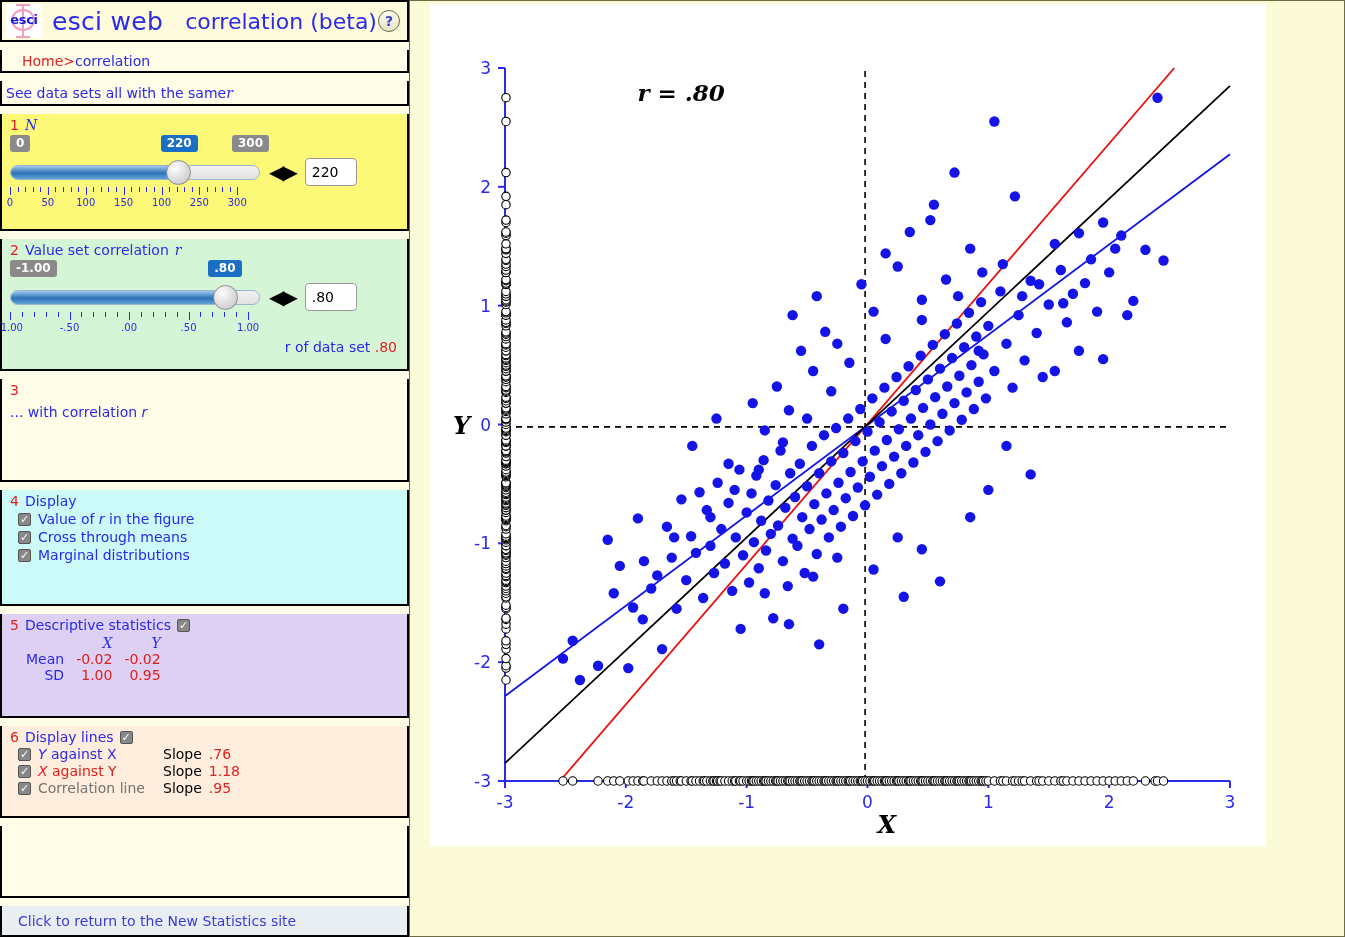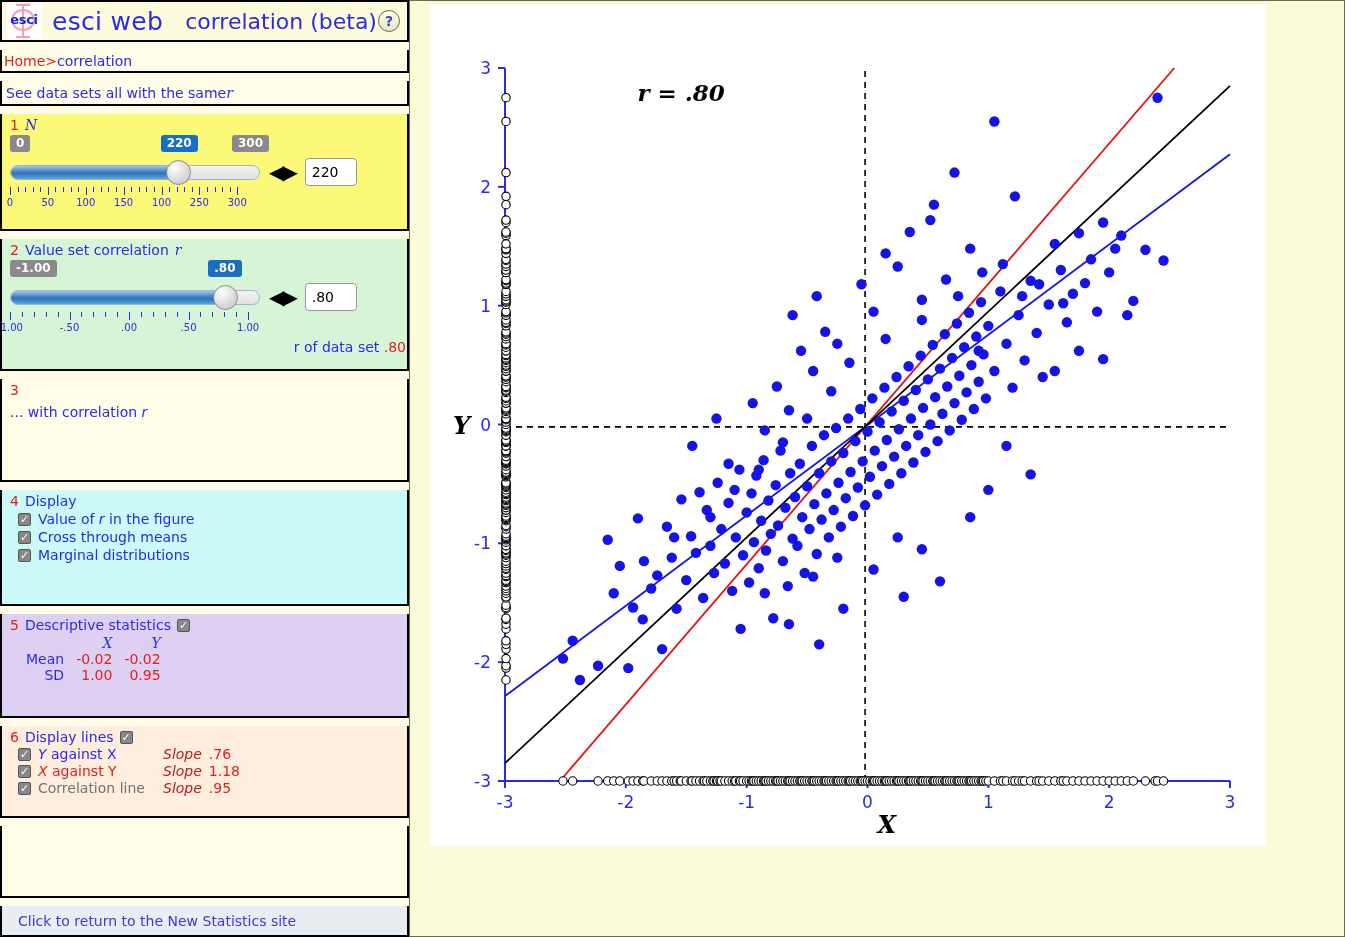--- a/index.html
+++ b/index.html
@@ -25,21 +25,21 @@
   .logo .cap2{position:absolute;left:10px;bottom:0;width:14px;height:2px;background:#f2a0b8;}
   .logo .txt{position:absolute;left:0;top:8px;width:36px;text-align:center;
     font-size:13px;font-weight:bold;color:#1a1ae0;letter-spacing:-.3px;}
   .brand{font-size:25px;color:#2a2ae8;margin-left:10px;letter-spacing:.3px;}
   .apptitle{font-size:22px;color:#2a2ae8;margin-left:22px;}
   .helpbtn{margin-left:auto;width:22px;height:22px;border-radius:50%;
     border:1.5px solid #6b6b45;background:linear-gradient(#fdfdf0,#e6e6c8);
     color:#3a3ad0;font-size:14px;font-weight:bold;display:flex;align-items:center;
     justify-content:center;margin-right:3px;box-sizing:border-box;}
 
-  .crumb{height:21px;background:#fffde8;display:flex;align-items:center;padding:0 2px;font-size:14px;}
+  .crumb{height:21px;background:#fffde8;display:flex;align-items:center;padding:0 20px;font-size:14px;}
   .crumb .home{color:#e02020;}
   .crumb .rest{color:#2a2ae8;}
   .subtitle{height:23px;background:#fffde8;display:flex;align-items:center;padding:0 4px;
     font-size:14px;color:#2a2ae8;}
   .subtitle i{font-family:"DejaVu Serif","Liberation Serif",serif;font-style:italic;}
 
   .sec-yellow{background:#fcf878;height:117px;}
   .sec-green{background:#d6f5d6;height:132px;}
   .sec-cream{background:#fffde8;height:103px;}
   .sec-cyan{background:#ccfaf8;height:116px;}
@@ -69,41 +69,41 @@
   .knob{position:absolute;top:-6px;width:25px;height:25px;border-radius:50%;
     background:radial-gradient(circle at 35% 30%,#fefefe,#d2d2d2 70%,#b4b4b4);
     border:1px solid #8d8d8d;box-sizing:border-box;}
   .ticks{position:relative;width:250px;height:10px;margin-top:1px;}
   .ticks i{position:absolute;top:0;width:1px;background:#2a2ae8;}
   .ticklabels{position:relative;width:250px;height:13px;}
   .ticklabels span{position:absolute;top:0;font-size:10px;color:#2a2ae8;transform:translateX(-50%);}
   .arrows{margin-left:9px;color:#000;font-size:20px;letter-spacing:-2px;line-height:1;}
   .numbox{margin-left:9px;width:52px;height:28px;border:1px solid #999;border-radius:4px;
     background:#fff;display:flex;align-items:center;padding-left:6px;box-sizing:border-box;font-size:14px;color:#000;}
-  .rofdataset{text-align:right;padding-right:1px;margin-top:4px;font-size:14px;color:#2a2ae8;}
+  .rofdataset{text-align:right;padding-right:10px;margin-top:4px;font-size:14px;color:#2a2ae8;}
   .rofdataset b{color:#e02020;font-weight:normal;}
 
   .ndsbtn{margin:4px 0 0 22px;width:131px;height:38px;background:#a9f5a9;
     border:1px solid #4a4a4a;border-radius:7px;color:#2a2ae8;font-size:15px;
     display:flex;align-items:center;justify-content:center;}
   .withcorr{padding:6px 0 0 8px;font-size:14px;color:#2a2ae8;}
 
   .ckrow{display:flex;align-items:center;gap:7px;padding:2px 0 0 16px;font-size:14px;color:#2a2ae8;}
   .cbx{width:13px;height:13px;background:#888;border:1px solid #555;border-radius:2px;
     display:flex;align-items:center;justify-content:center;color:#fff;font-size:11px;
     box-sizing:border-box;flex:0 0 auto;line-height:1;}
 
   table.stats{margin:2px 0 0 18px;border-collapse:collapse;font-size:14px;}
   table.stats td{padding:0 6px;text-align:right;}
   table.stats td.h{color:#2a2ae8;}
   table.stats td.v{color:#e02020;}
 
   .linerow{display:flex;align-items:center;gap:7px;padding:1px 0 0 16px;font-size:14px;}
   .linerow .nm{width:118px;}
-  .linerow .sl{color:#b91c1c;font-style:italic;}
+  .linerow .sl{color:#000000;}
   .linerow .sv{color:#e02020;}
   .c-blue{color:#2a2ae8;}
   .c-red{color:#e02020;}
   .c-black{color:#737373;}
 
   
   .rightpane{width:936px;height:937px;box-sizing:border-box;
     background:#fcfbd8;border:1px solid #6b6b45;position:relative;}
   .plotcard{position:absolute;left:20px;top:3px;width:836px;height:842px;background:#fff;}
   svg.plot{display:block;}

